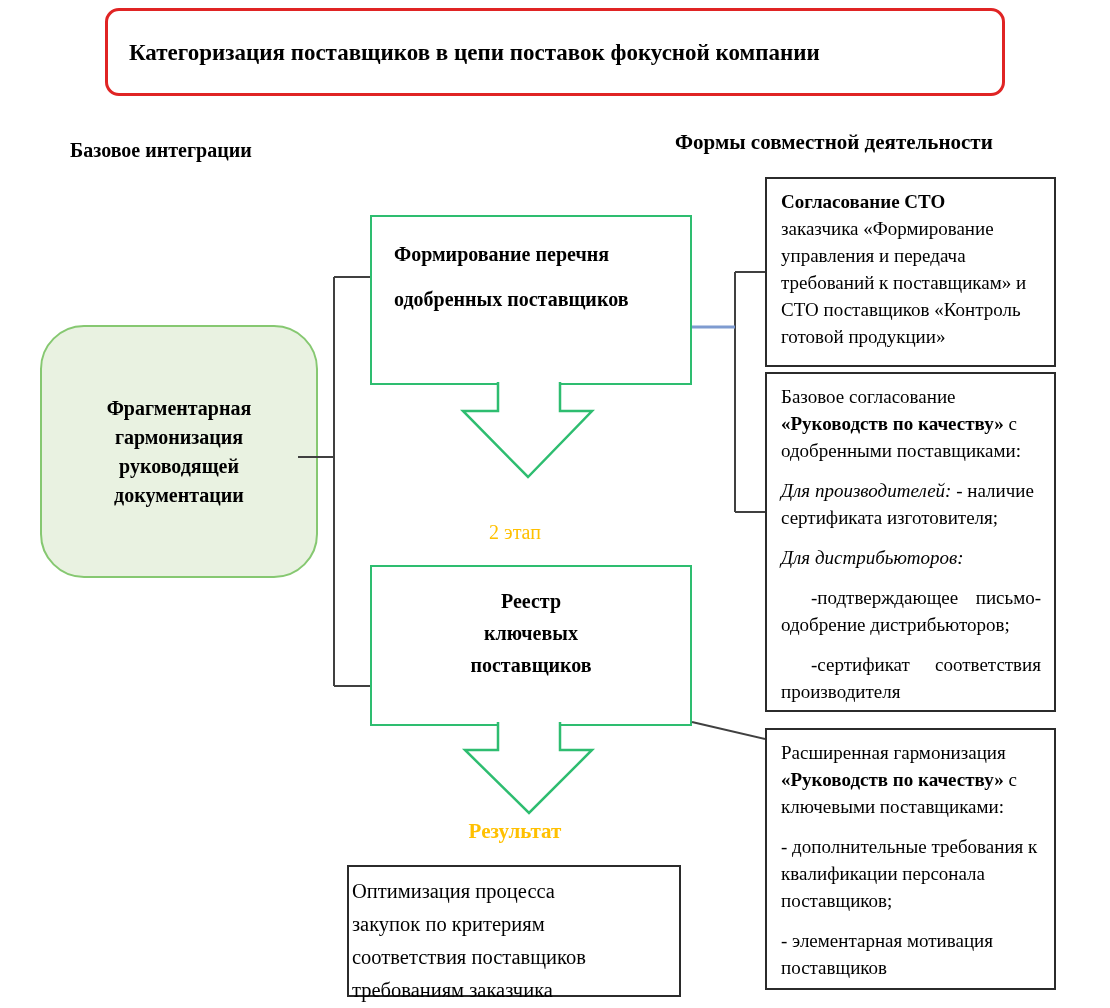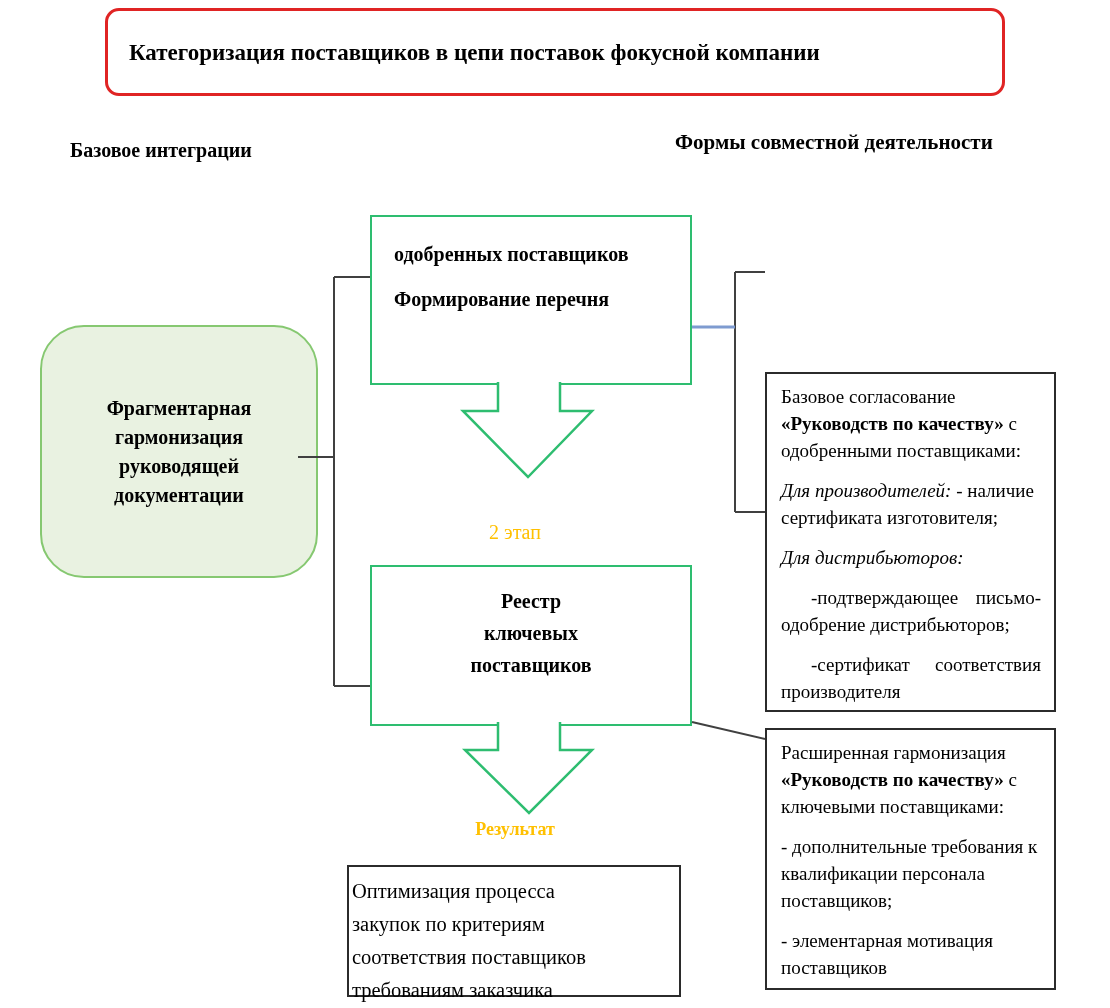--- a/index.html
+++ b/index.html
@@ -26,21 +26,21 @@
   #header-left { left:70px; top:139px; font-size:20px; font-weight:bold; }
   #header-right { left:675px; top:130px; font-size:21px; font-weight:bold; }
 
   
   .stage-label {
     left:370px; width:290px; text-align:center;
     color:var(--stage-label-gold); font-size:20px;
   }
   #stage1-label { top:174px; }
   #stage2-label { top:521px; }
-  #result-label { top:819px; font-size:18px; font-weight:bold; }
+  #result-label { top:819px; font-size:21px; font-weight:bold; }
 
   
   #left-box {
     left:40px; top:325px; width:278px; height:253px; box-sizing:border-box;
     background:var(--left-box-fill);
     border:2.5px solid var(--left-box-border);
     border-radius:44px;
     display:flex; flex-direction:column; justify-content:center; align-items:center;
     font-size:20px; font-weight:bold; line-height:29px; text-align:center;
   }
@@ -108,37 +108,41 @@
   <div class="abs stage-label" id="result-label">Результат</div>
 
   <div class="abs" id="left-box">
     <span class="box-line">Фрагментарная</span>
     <span class="box-line">гармонизация</span>
     <span class="box-line">руководящей</span>
     <span class="box-line">документации</span>
   </div>
 
   <div class="abs green-box" id="stage1-box">
+    <span class="box-line">Формирование перечня</span>
     <span class="box-line">одобренных поставщиков</span>
-    <span class="box-line">Формирование перечня</span>
   </div>
 
   <div class="abs green-box" id="stage2-box">
     <span class="box-line">Реестр</span>
     <span class="box-line">ключевых</span>
     <span class="box-line">поставщиков</span>
   </div>
 
   <div class="abs" id="result-box">
     <span class="box-line">Оптимизация процесса</span>
     <span class="box-line">закупок по критериям</span>
     <span class="box-line">соответствия поставщиков</span>
     <span class="box-line">требованиям заказчика</span>
   </div>
 
+  <div class="abs right-box" id="right-box-1">
+    <span class="bold-lead">Согласование СТО</span>
+    <span>заказчика «Формирование управления и передача требований к поставщикам» и СТО поставщиков «Контроль готовой продукции»</span>
+  </div>
 
   <div class="abs right-box" id="right-box-2">
     <p><span>Базовое согласование </span><span class="b">«Руководств по качеству»</span><span> с одобренными поставщиками:</span></p>
     <p><span class="i">Для производителей:</span><span> - наличие сертификата изготовителя;</span></p>
     <p><span class="i">Для дистрибьюторов:</span></p>
     <p class="justified">-подтверждающее письмо-одобрение дистрибьюторов;</p>
     <p class="justified">-сертификат соответствия производителя</p>
   </div>
 
   <div class="abs right-box" id="right-box-3">

